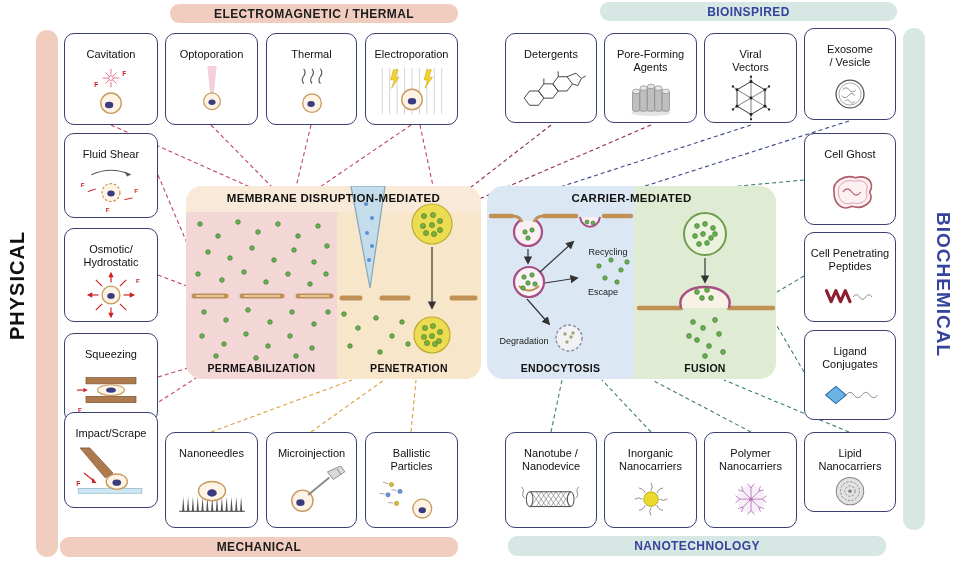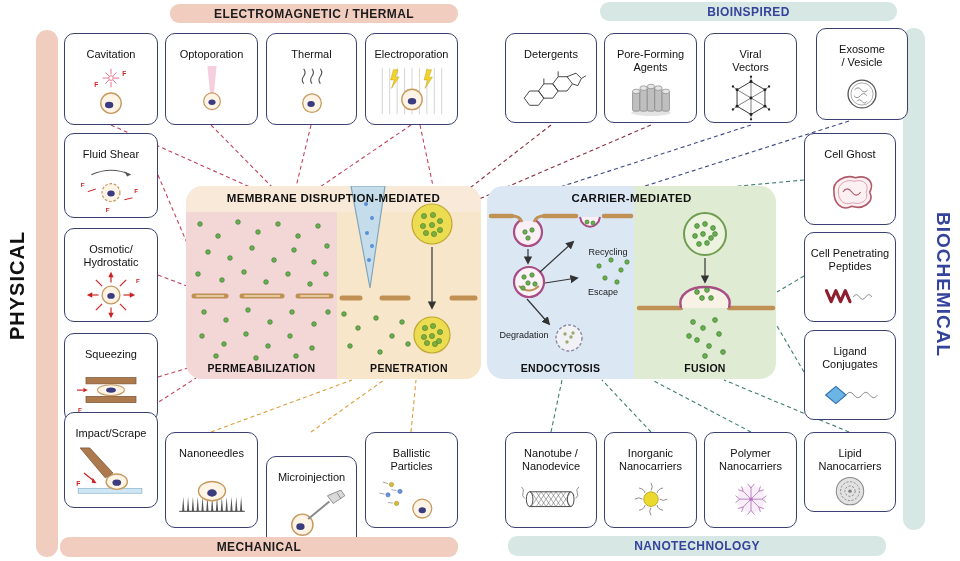--- a/index.html
+++ b/index.html
@@ -307,21 +307,21 @@
           <circle cx="218" cy="170" r="2.4"></circle>
           <circle cx="236" cy="166" r="2.4"></circle>
       </g>
     </svg>
 
     <div class="panel-title">CARRIER-MEDIATED</div>
     <div class="sec-label" style="left:0;width:147px;">ENDOCYTOSIS</div>
     <div class="sec-label" style="left:147px;width:142px;">FUSION</div>
     <div class="ann" style="left:94px;top:61px;width:54px;">Recycling</div>
     <div class="ann" style="left:92px;top:101px;width:48px;">Escape</div>
-    <div class="ann" style="left:7px;top:144px;width:60px;">Degradation</div>
+    <div class="ann" style="left:7px;top:150px;width:60px;">Degradation</div>
   </div>
 
   <div class="mbox" style="left:64px;top:33px;width:94px;height:92px;">
     <div class="lbl">Cavitation</div>
     <div class="ico">
       <svg width="78" height="52" viewBox="0 0 80 56">
         <g stroke="#e26a88" stroke-width="1">
           <line x1="40" y1="3" x2="40" y2="9"></line>
             <line x1="40" y1="17" x2="40" y2="23"></line>
           <line x1="31" y1="13" x2="37" y2="13"></line>
@@ -481,21 +481,21 @@
             <polygon points="59,47 61.4,47 60.2,32"></polygon>
             <polygon points="64,47 66.4,47 65.2,32"></polygon>
           <polygon points="69,47 71.4,47 70.2,32"></polygon>
         </g>
         <ellipse cx="40" cy="26" rx="14" ry="10" fill="#fdf4e6" stroke="#c89a5f" stroke-width="1.5"></ellipse>
         <ellipse cx="40" cy="28" rx="5" ry="3.8" fill="#3b3b80"></ellipse>
       </svg>
     </div>
   </div>
 
-  <div class="mbox" style="left:266px;top:456px;width:91px;height:96px;">
+  <div class="mbox" style="left:266px;top:432px;width:91px;height:96px;">
     <div class="lbl">Microinjection</div>
     <div class="ico">
       <svg width="78" height="54" viewBox="0 0 80 56">
         <circle cx="30" cy="36" r="11" fill="#fdf4e6" stroke="#c89a5f" stroke-width="1.5"></circle>
         <ellipse cx="28" cy="38" rx="4.3" ry="3.4" fill="#3b3b80"></ellipse>
         <line x1="36" y1="30" x2="58" y2="12" stroke="#8a8a8a" stroke-width="2"></line>
         <polygon points="56,6 70,0 74,6 62,14" fill="#d9d9d9" stroke="#777" stroke-width="0.8"></polygon>
         <line x1="66" y1="3" x2="70" y2="9" stroke="#777" stroke-width="0.8"></line>
       </svg>
     </div>
@@ -589,21 +589,21 @@
             <circle cx="62" cy="14" r="1.4"></circle>
             <circle cx="62" cy="42" r="1.4"></circle>
           <circle cx="40" cy="54" r="1.4"></circle>
             <circle cx="18" cy="42" r="1.4"></circle>
             <circle cx="18" cy="14" r="1.4"></circle>
         </g>
       </svg>
     </div>
   </div>
 
-  <div class="mbox" style="left:804px;top:28px;width:92px;height:92px;margin-left:12px;">
+  <div class="mbox" style="left:804px;top:28px;width:92px;height:92px;">
     <div class="lbl">Exosome
 / Vesicle</div>
     <div class="ico">
       <svg width="78" height="46" viewBox="0 0 80 56">
         <circle cx="40" cy="28" r="17" fill="#fff" stroke="#555" stroke-width="1.6"></circle>
         <circle cx="40" cy="28" r="13.5" fill="none" stroke="#999" stroke-width="1"></circle>
         <g stroke="#777" fill="none" stroke-width="1">
           <path d="M31,23 q4,-5 8,0 t8,0"></path>
           <path d="M30,30 q4,5 8,0 t8,0"></path>
           <path d="M34,37 q3,-4 6,0 t6,0"></path>

